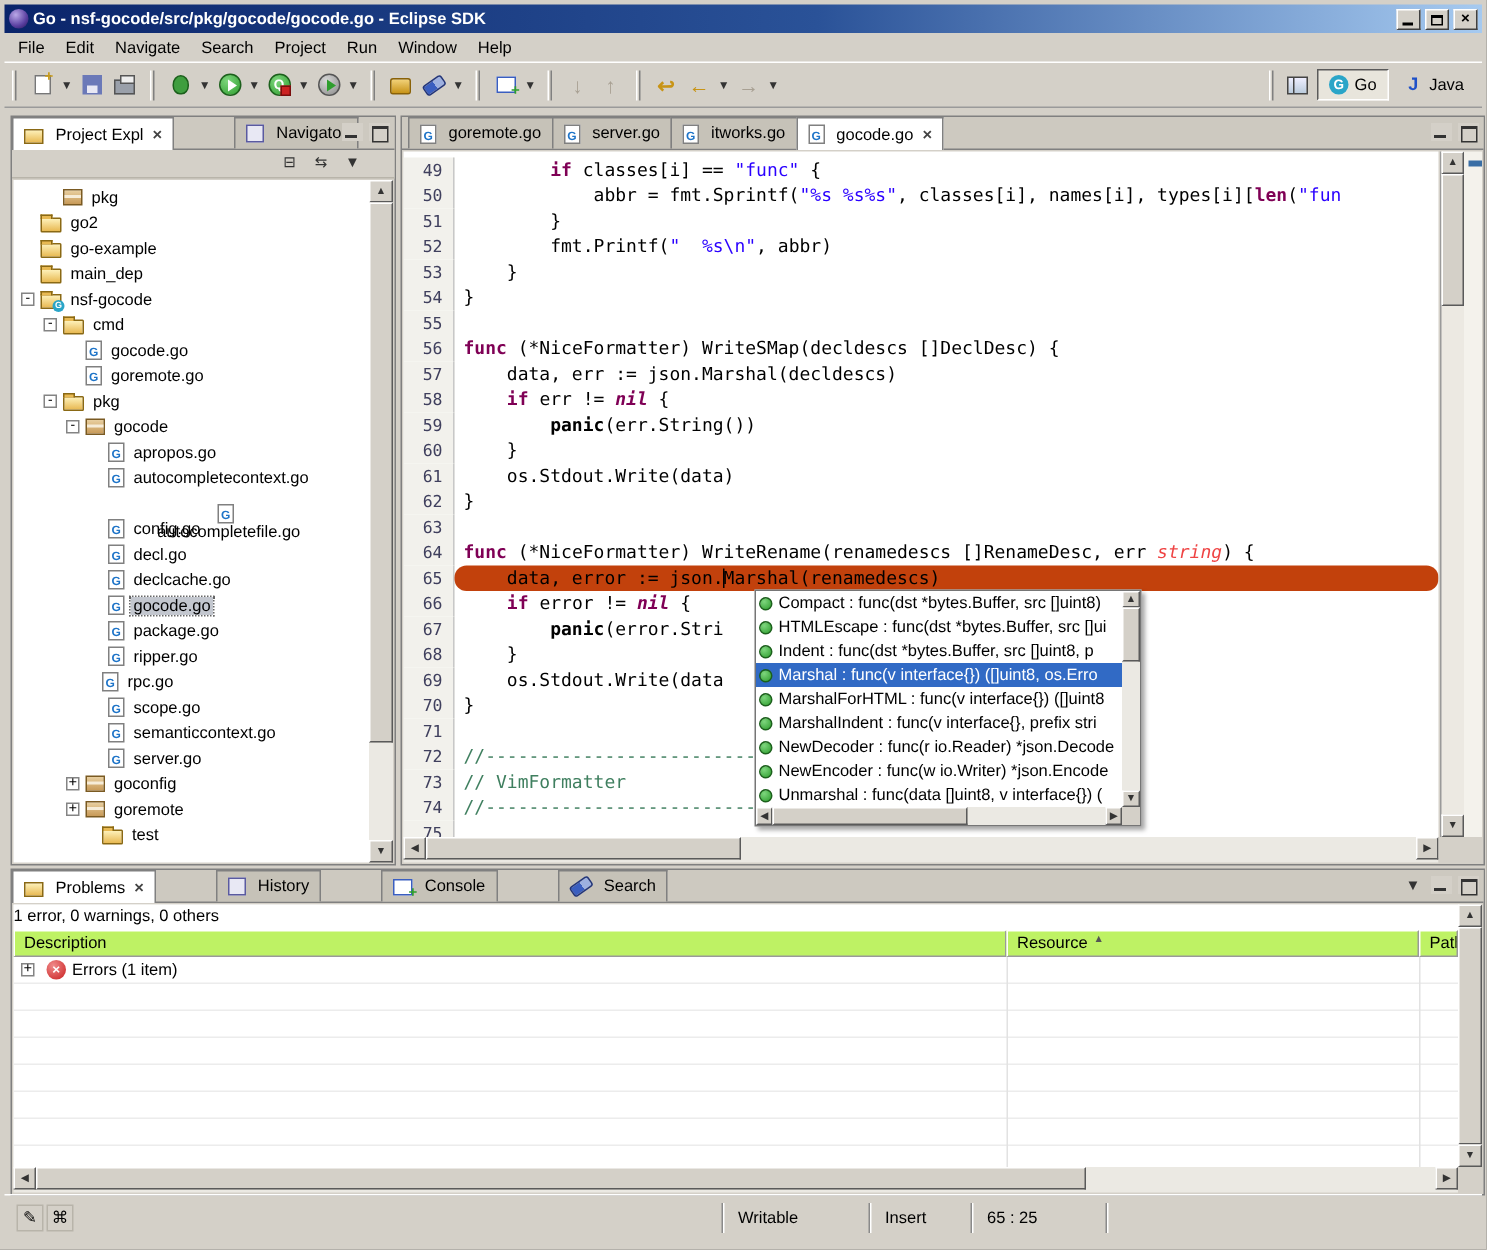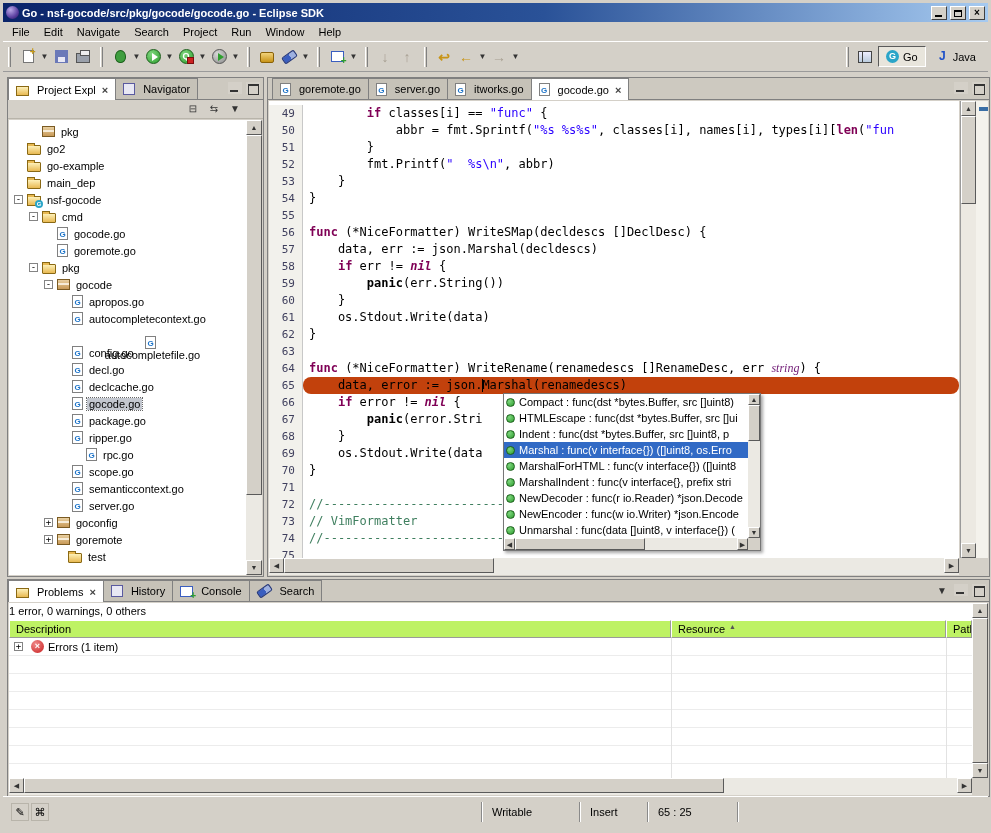--- a/index.html
+++ b/index.html
@@ -47,21 +47,21 @@
   .i-newcons::after{content:"+";position:absolute;right:-4px;bottom:-5px;color:#2e9e2e;font-weight:bold;font-size:10px;}
   .arrowch{font-size:14px;font-weight:bold;color:#c89416;line-height:1;}
   .arrowch.dim{color:#a8a093;}
   .i-persp{width:14px;height:12px;border:1px solid #444;background:linear-gradient(#eef,#bcd);position:relative;}
   .i-persp::after{content:"";position:absolute;left:3px;top:0;width:1px;height:100%;background:#444;}
   .i-gopersp{width:13px;height:13px;border-radius:50%;background:#2aa5c8;color:#fff;font-size:9px;font-weight:bold;text-align:center;line-height:13px;}
   .i-java{width:13px;height:13px;color:#1e50c8;font-size:12px;font-weight:bold;text-align:center;line-height:13px;}
 
   
   .panel{position:absolute;background:#d4d0c8;border:1px solid #808080;}
-  .viewtabs{position:absolute;left:0;top:0;right:0;height:22px;display:flex;align-items:flex-end;border-bottom:1px solid #808080;background:#cdc9c0;}
+  .viewtabs{position:absolute;left:0;top:0;right:0;height:22px;display:flex;align-items:flex-end;border-bottom:1px solid #808080;background:#cdc9c0;gap:41px;}
   .vtab{display:flex;align-items:center;gap:4px;height:21px;padding:0 7px;border:1px solid #808080;border-bottom:none;background:#c6c2b8;margin-right:-1px;white-space:nowrap;}
   .vtab.active{background:#fff;height:22px;margin-bottom:-1px;}
   .tclose{font-weight:bold;font-size:11px;color:#444;padding-left:2px;}
   .vbtns{position:absolute;right:3px;top:4px;display:flex;gap:4px;z-index:5;}
   .vbtn{width:14px;height:12px;position:relative;background:#d4d0c8;}
   .vbtn-min::after{content:"";position:absolute;left:2px;bottom:2px;width:8px;height:2px;background:#333;}
   .vbtn-max::after{content:"";position:absolute;left:2px;top:2px;width:9px;height:8px;border:1px solid #333;border-top-width:2px;}
   .vmenu{font-size:8px;line-height:12px;color:#333;}
   .viewtoolbar{position:absolute;left:0;top:22px;right:0;height:19px;border-bottom:1px solid #b8b4aa;display:flex;justify-content:flex-end;align-items:center;gap:5px;padding-right:20px;background:#d4d0c8;}
   .mini{font-size:10px;line-height:14px;color:#333;width:16px;text-align:center;}
@@ -93,21 +93,21 @@
   .cl{display:flex;height:17px;line-height:17px;font-family:"DejaVu Sans Mono",monospace;font-size:12px;white-space:pre;}
   .cl:first-child{margin-top:4px;}
   .ln{width:34px;flex:none;text-align:right;padding-right:7px;background:#f2f1ec;border-right:1px solid #c8c8c8;color:#40405e;font-size:11px;}
   .ct{flex:1;padding-left:6px;position:relative;}
   .cl.cur .ct{background:#c2410c;border-radius:8px;}
   .caret{position:absolute;left:179px;top:2px;width:1px;height:13px;background:#000;}
   .tk{color:#7f0055;font-weight:bold;}
   .ts{color:#2a00ff;}
   .tc{color:#3f7f5f;}
   .tki{color:#7f0055;font-weight:bold;font-style:italic;}
-  .tit{color:#701a75;font-style:italic;font-family:Liberation Serif, serif;}
+  .tit{color:#ef4444;font-style:italic;}
   .tb{font-weight:bold;}
   .overview{position:absolute;right:13px;top:23px;bottom:18px;width:16px;background:#ece9e2;border-left:1px solid #9a9a9a;}
   .ovmark{position:absolute;left:3px;top:6px;width:9px;height:4px;background:#3a6ea5;}
 
   
   .sb{position:absolute;background:#ebe9e3;}
   .sbbtn{position:absolute;background:#d4d0c8;border:1px solid;border-color:#fff #5a5a5a #5a5a5a #fff;color:#333;text-align:center;overflow:hidden;}
   .sbthumb{position:absolute;background:#d4d0c8;border:1px solid;border-color:#fff #5a5a5a #5a5a5a #fff;}
   .sbbtn span{font-size:7px;line-height:14px;display:block;}
   .corner{position:absolute;background:#d4d0c8;}
@@ -366,21 +366,21 @@
         <div class="trow" style="padding-left: 50px;">
           <span class="texp" style="visibility: hidden;"></span>
           <span class="ticon i-gofile"></span>
           <span class="tlabel">package.go</span>
         </div>
         <div class="trow" style="padding-left: 50px;">
           <span class="texp" style="visibility: hidden;"></span>
           <span class="ticon i-gofile"></span>
           <span class="tlabel">ripper.go</span>
         </div>
-        <div class="trow" style="padding-left: 64px;">
+        <div class="trow" style="padding-left: 46px;">
           <span class="texp" style="visibility: hidden;"></span>
           <span class="ticon i-gofile"></span>
           <span class="tlabel">rpc.go</span>
         </div>
         <div class="trow" style="padding-left: 50px;">
           <span class="texp" style="visibility: hidden;"></span>
           <span class="ticon i-gofile"></span>
           <span class="tlabel">scope.go</span>
         </div>
         <div class="trow" style="padding-left: 50px;">

